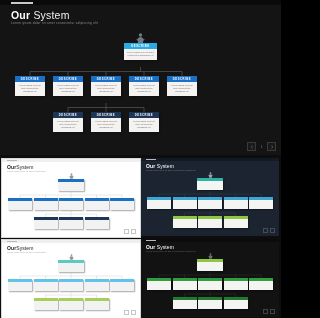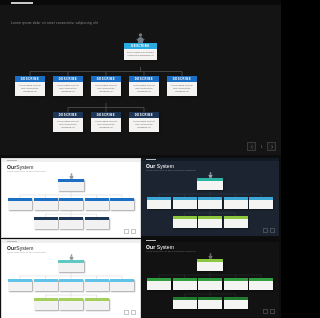--- a/index.html
+++ b/index.html
@@ -76,20 +76,23 @@
 <body>
 
 <div class="stage">
 
   <div class="main-slide">
 
     <div class="topbar">
       <div class="topbar-chip"></div>
     </div>
 
+    <div class="title">
+      <b>Our</b><span> System</span>
+    </div>
     <div class="subtitle">Lorem ipsum dolor sit amet consectetur adipiscing elit</div>
 
     <svg class="lines" viewBox="0 0 281 155">
       <g stroke="#6a6a6a" stroke-width=".55" fill="none">
         <line x1="140.5" y1="67" x2="140.5" y2="71.5"></line>
         <line x1="30" y1="71.5" x2="182" y2="71.5"></line>
         <line x1="30" y1="71.5" x2="30" y2="76"></line>
         <line x1="68" y1="71.5" x2="68" y2="76"></line>
         <line x1="106" y1="71.5" x2="106" y2="76"></line>
         <line x1="144" y1="71.5" x2="144" y2="76"></line>

